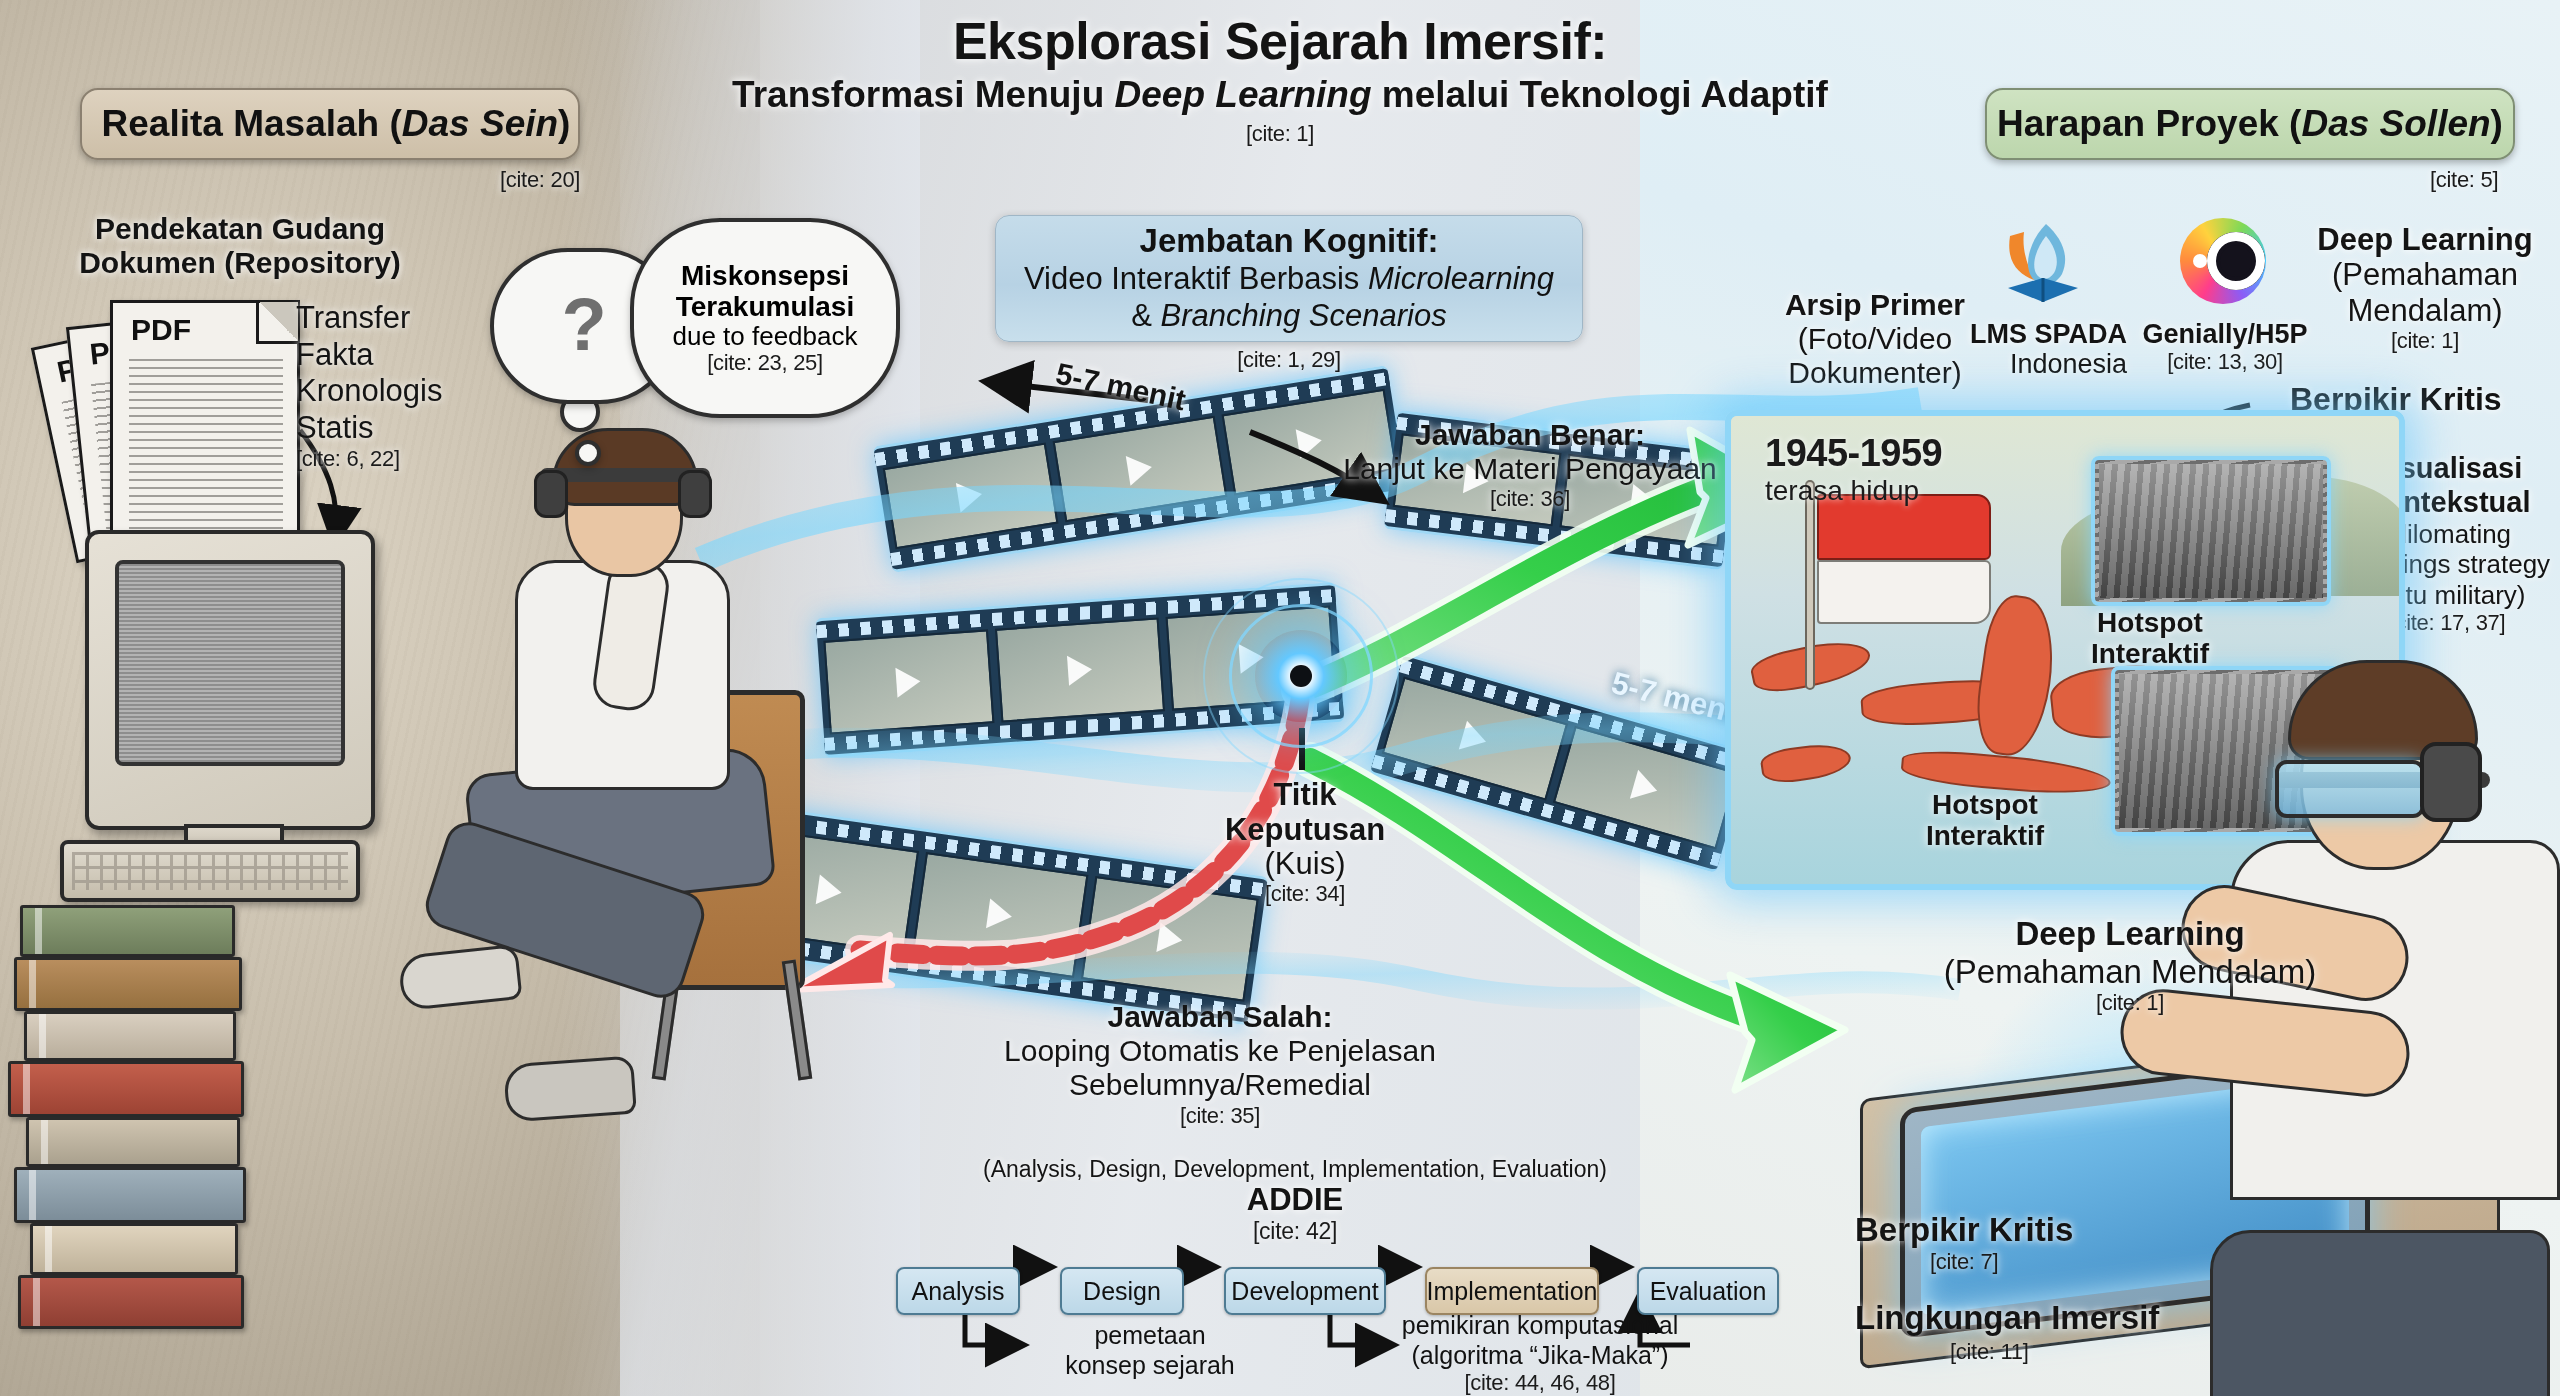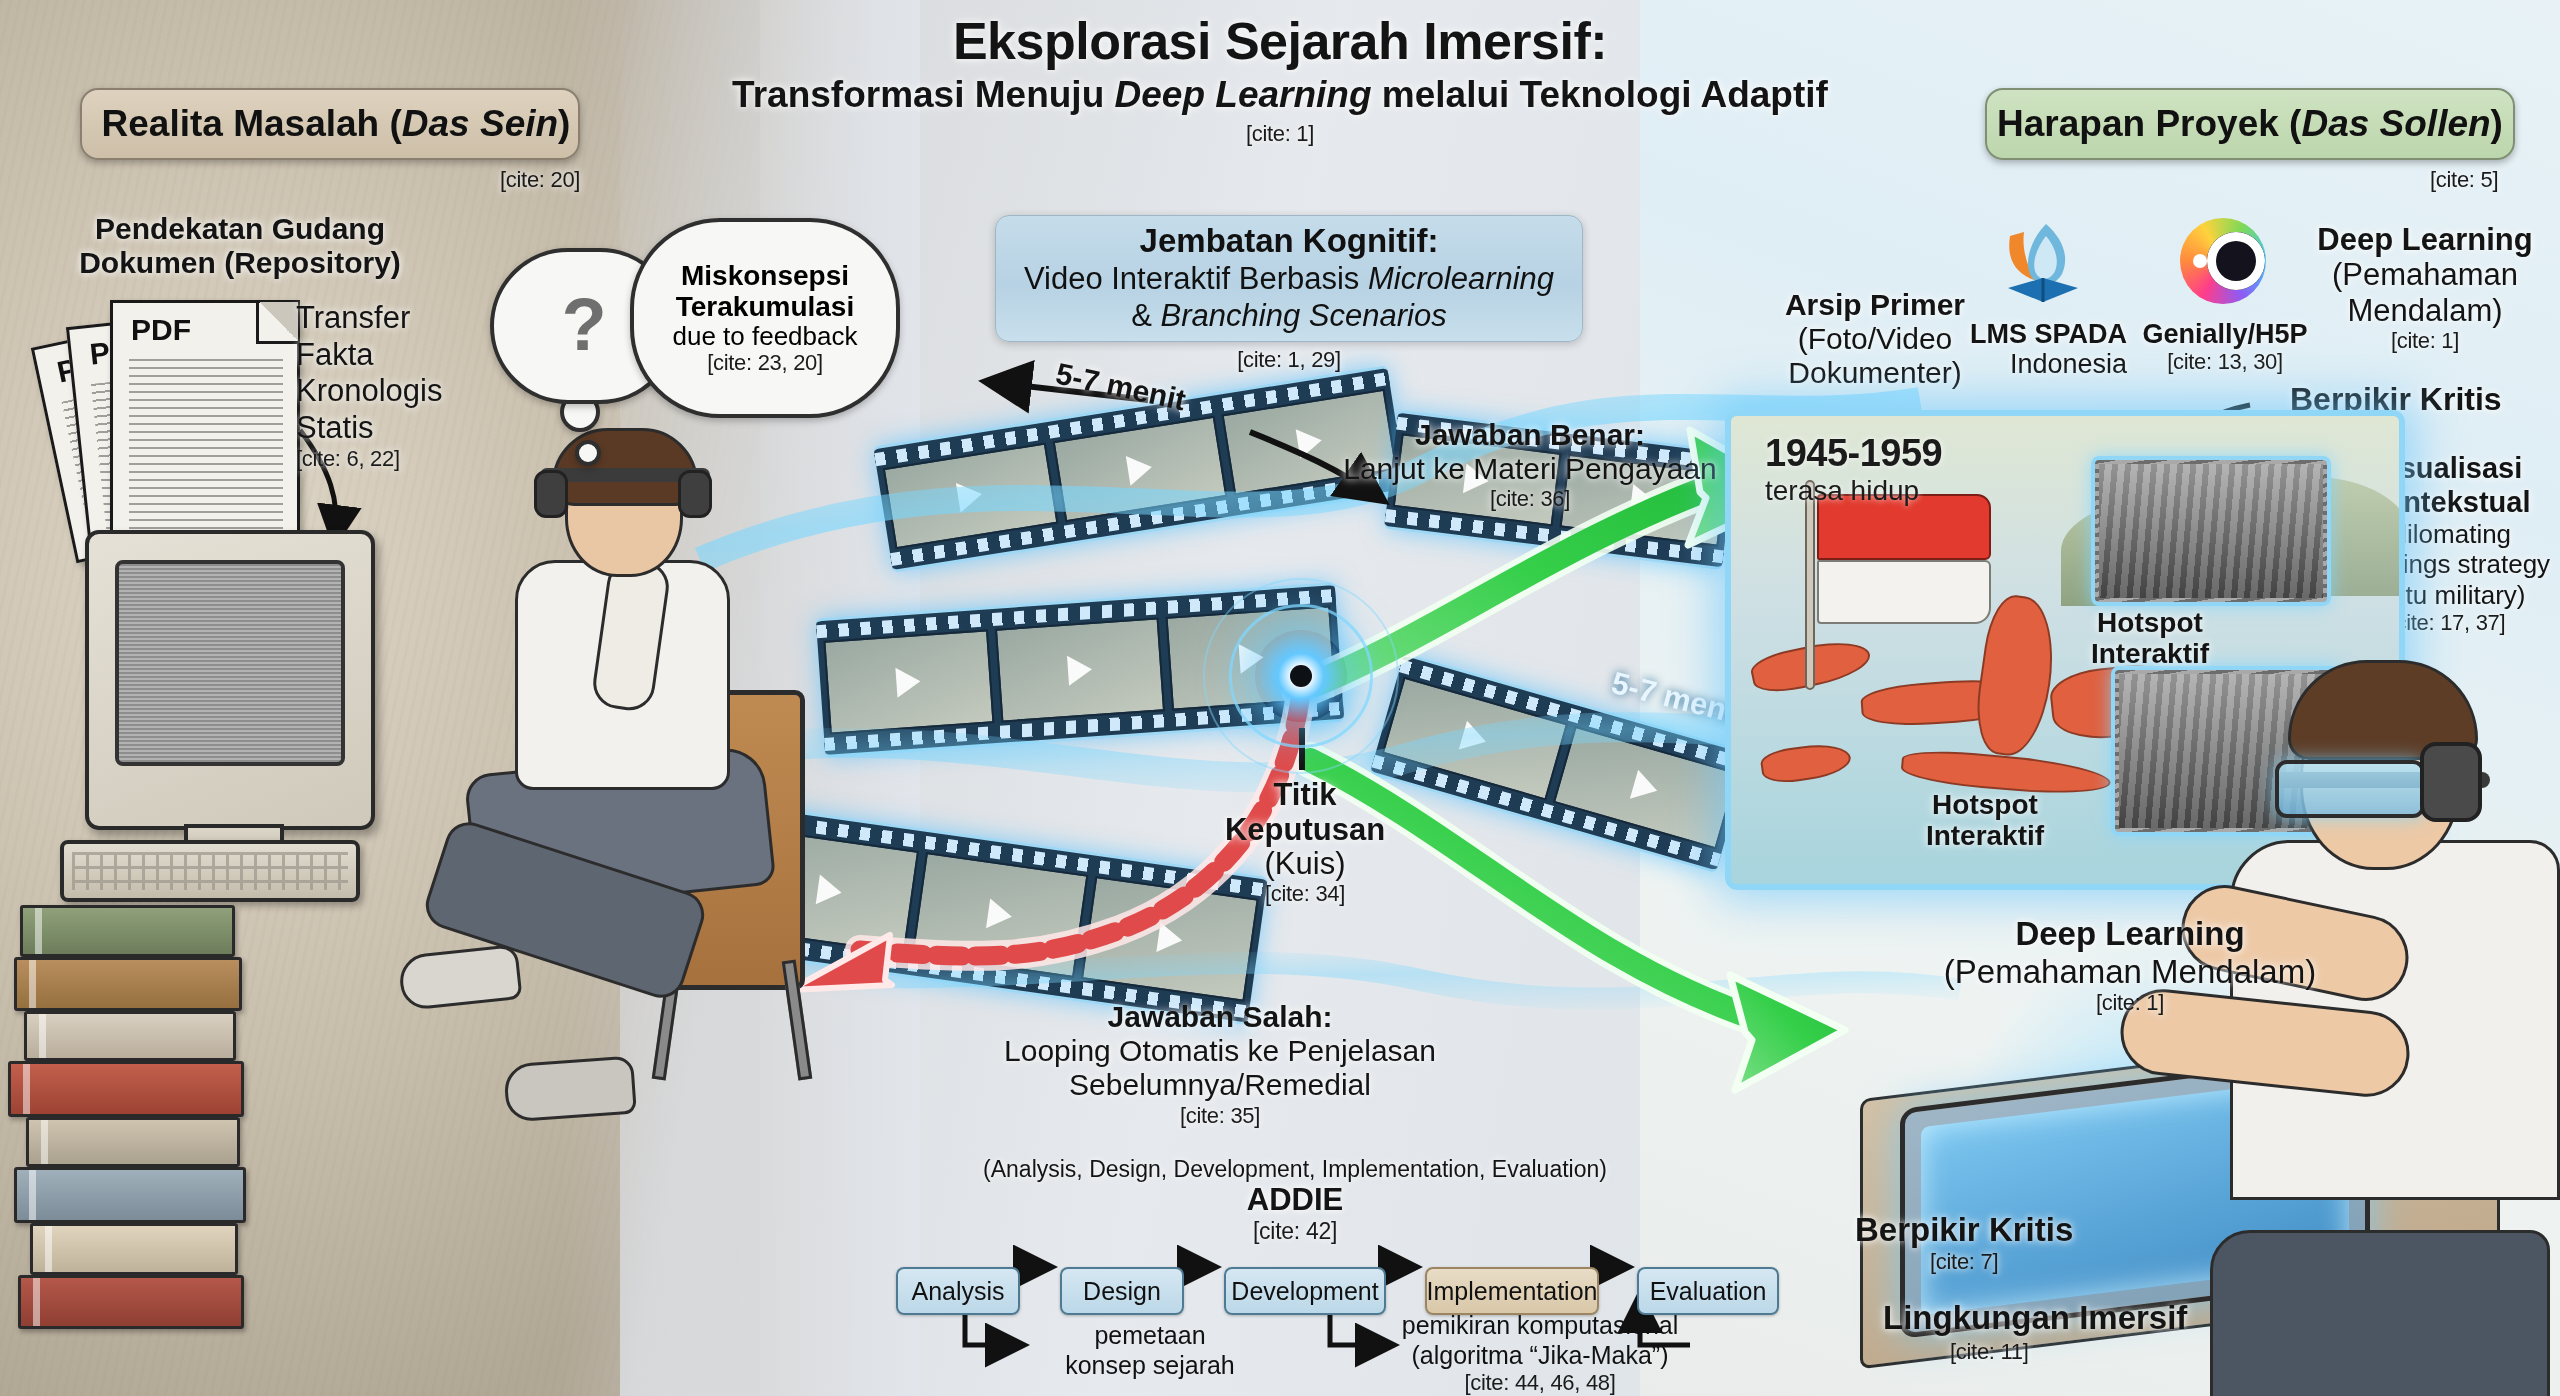--- a/index.html
+++ b/index.html
@@ -410,21 +410,21 @@
   <div class="bubble bub-round" style="left:575px;top:440px;width:26px;height:26px;"></div>
   <div class="bubble bub-round" style="left:560px;top:392px;width:40px;height:40px;"></div>
   <div class="bubble bub-cloud" style="left:490px;top:248px;width:188px;height:156px;">
     <div class="qmark">?</div>
   </div>
   <div class="bubble bub-cloud" style="left:630px;top:218px;width:270px;height:200px;">
     <div style="position:absolute;inset:0;display:flex;flex-direction:column;align-items:center;justify-content:center;line-height:1.1;">
       <div class="b" style="font-size:28px;">Miskonsepsi</div>
       <div class="b" style="font-size:28px;">Terakumulasi</div>
       <div style="font-size:26px;">due to feedback</div>
-      <div class="cite">[cite: 23, 20]</div>
+      <div class="cite">[cite: 23, 25]</div>
     </div>
   </div>
 
   <div class="pill" id="pill-center">
     <div class="l1">Jembatan Kognitif:</div>
     <div class="l2"><span>Video Interaktif Berbasis </span><span class="i">Microlearning</span></div>
     <div class="l3"><span>&amp; </span><span class="i">Branching Scenarios</span></div>
   </div>
   <div class="txt cite ctr" style="left:995px;top:348px;width:588px;">[cite: 1, 29]</div>
 
@@ -583,16 +583,16 @@
 
   <div class="txt ctr" style="left:1900px;top:915px;width:460px;font-size:33px;line-height:1.14;">
     <div class="b">Deep Learning</div>
     <div>(Pemahaman Mendalam)</div>
     <div class="cite">[cite: 1]</div>
   </div>
 
   <div class="txt b" style="left:1855px;top:1212px;font-size:33px;">Berpikir Kritis</div>
   <div class="txt cite" style="left:1930px;top:1250px;">[cite: 7]</div>
 
-  <div class="txt b" style="left:1855px;top:1300px;font-size:33px;margin-left:28px;">Lingkungan Imersif</div>
+  <div class="txt b" style="left:1855px;top:1300px;font-size:33px;">Lingkungan Imersif</div>
   <div class="txt cite" style="left:1950px;top:1340px;">[cite: 11]</div>
 
 </div>
 
 </body></html>

